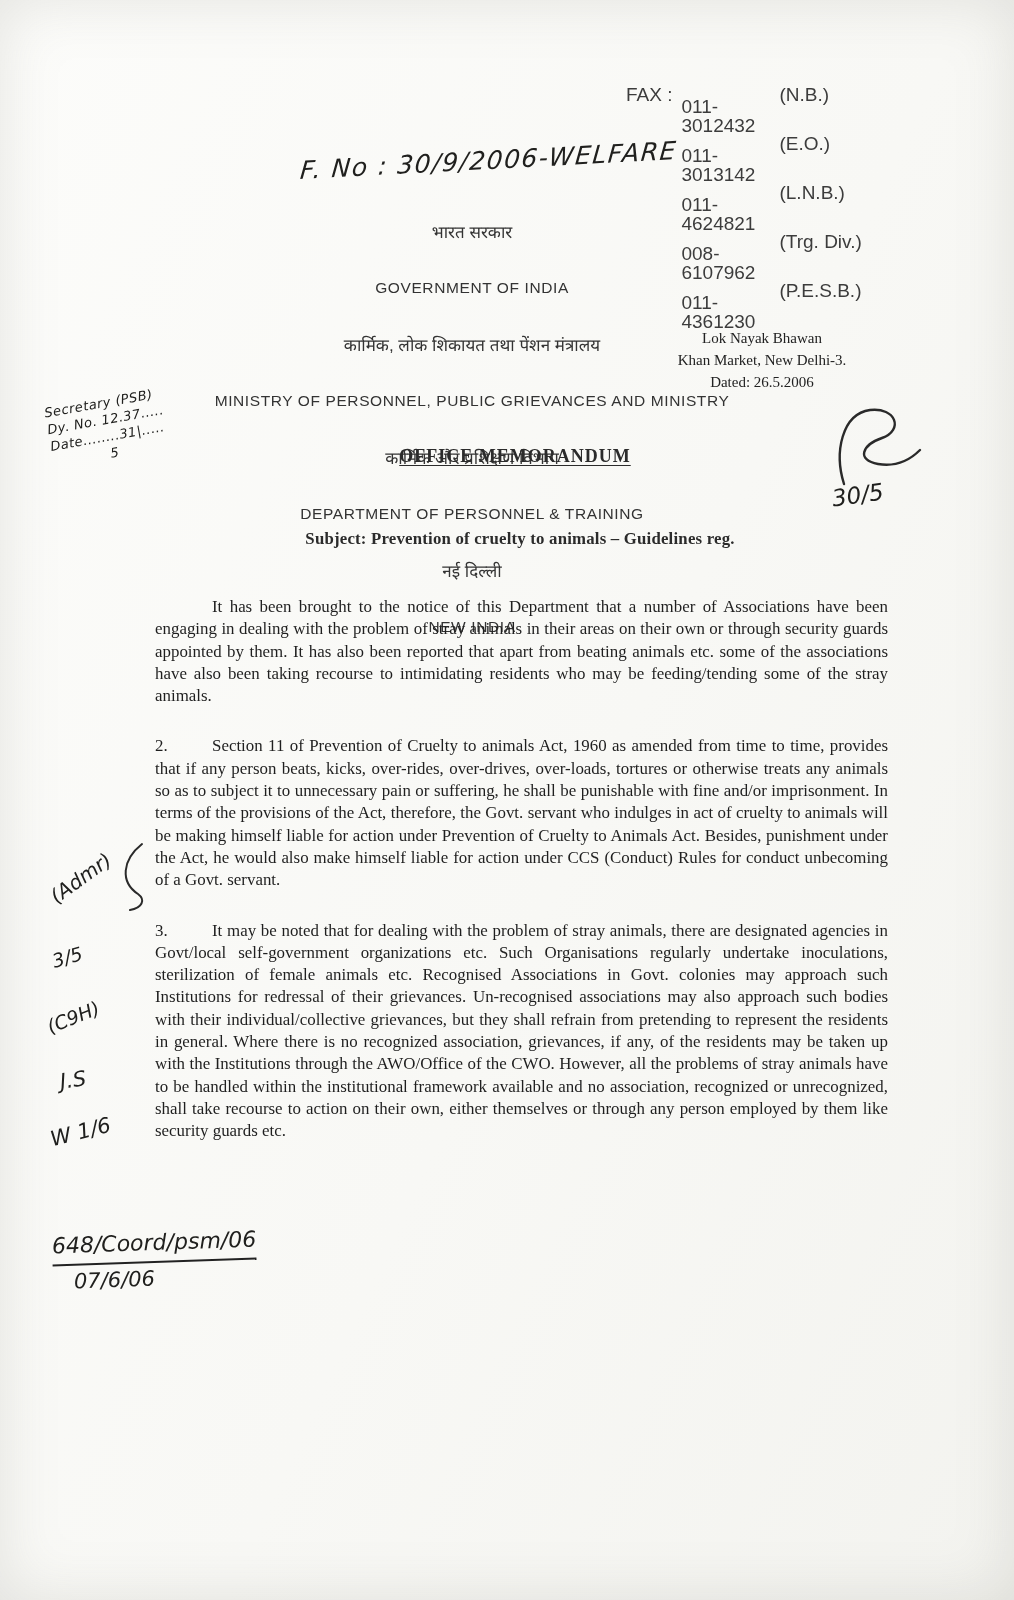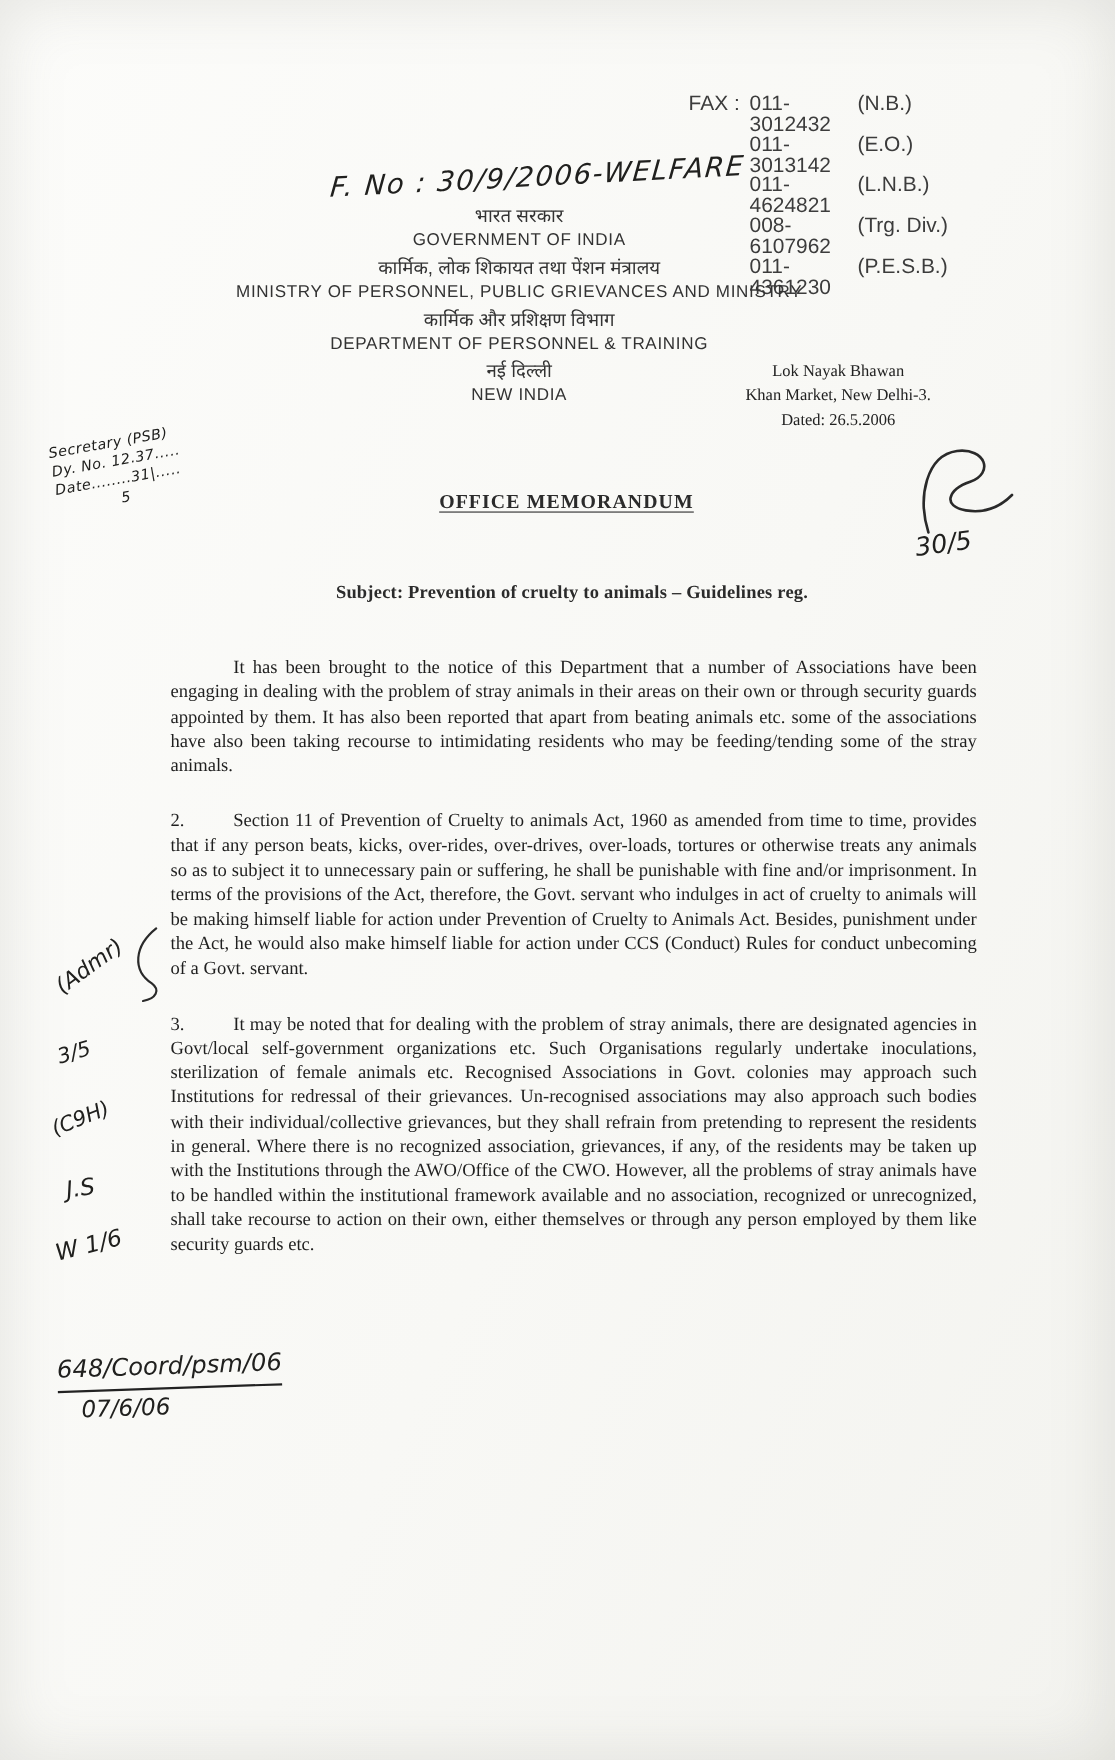--- a/index.html
+++ b/index.html
@@ -9,29 +9,29 @@
     position:relative; width:1014px; height:1600px; overflow:hidden;
     background:linear-gradient(115deg,#fcfcfa 0%, #f8f8f5 55%, #f3f3ef 100%);
     box-shadow:inset 0 0 60px rgba(120,120,110,0.18);
     color:#2b2b2b;
   }
   
   .fax { position:absolute; top:86px; left:626px; display:flex;
          font-family:"Liberation Sans", sans-serif; font-size:19px; line-height:18.5px; color:#3c3c3c; }
   .fax-label { margin-right:9px; white-space:nowrap; }
   .fax-line { display:flex; }
-  .fax-num { width:98px; }
+  .fax-num { width:98px;margin-top:12px; }
   
   .hand { font-family:"DejaVu Sans", sans-serif; font-style:italic; color:#20201e; }
   .file-no { position:absolute; top:146px; left:300px; font-size:25px; letter-spacing:1.5px;
              transform:rotate(-3deg) skewX(-8deg); white-space:nowrap; }
   
   .header { position:absolute; top:184px; left:0; width:944px; text-align:center;
             font-family:"Liberation Sans", sans-serif; color:#333; }
-  .header div { margin-bottom:3px; }
+  .header div { margin-bottom:3px;margin-top:36px; }
   .header .hi { font-size:17px; }
   .header .en { font-size:15.5px; letter-spacing:0.6px; }
   
   .address { position:absolute; top:327px; left:634px; width:256px; text-align:center;
              font-size:15px; line-height:22px; color:#222; }
   
   .stamp { position:absolute; top:394px; left:48px; transform:rotate(-10deg);
            font-size:13px; line-height:17px; letter-spacing:0.5px; }
   .stamp .s4 { margin-left:58px; }
   

